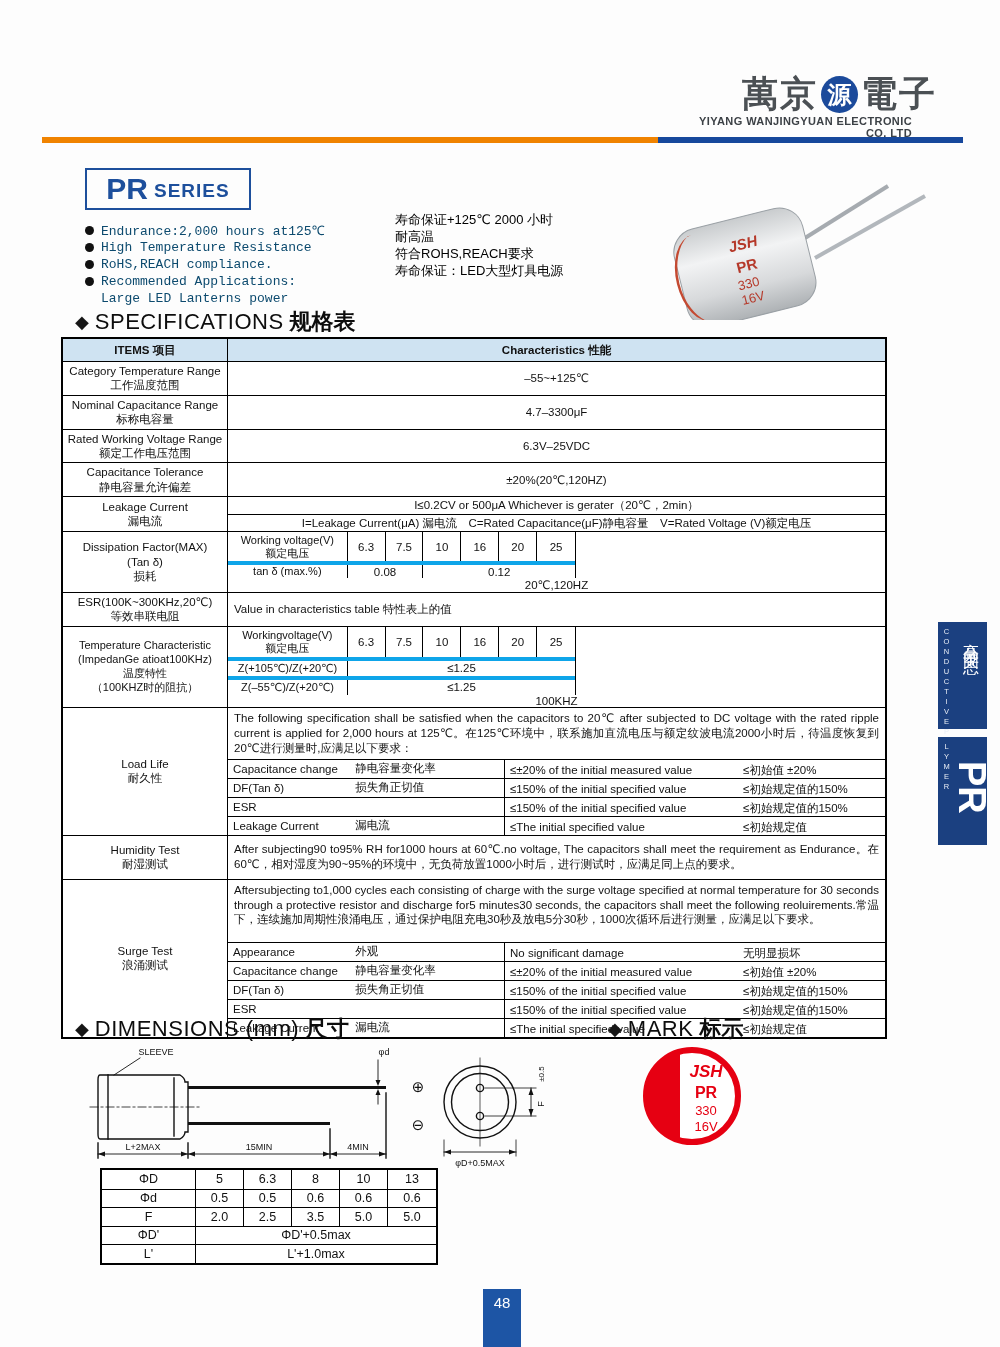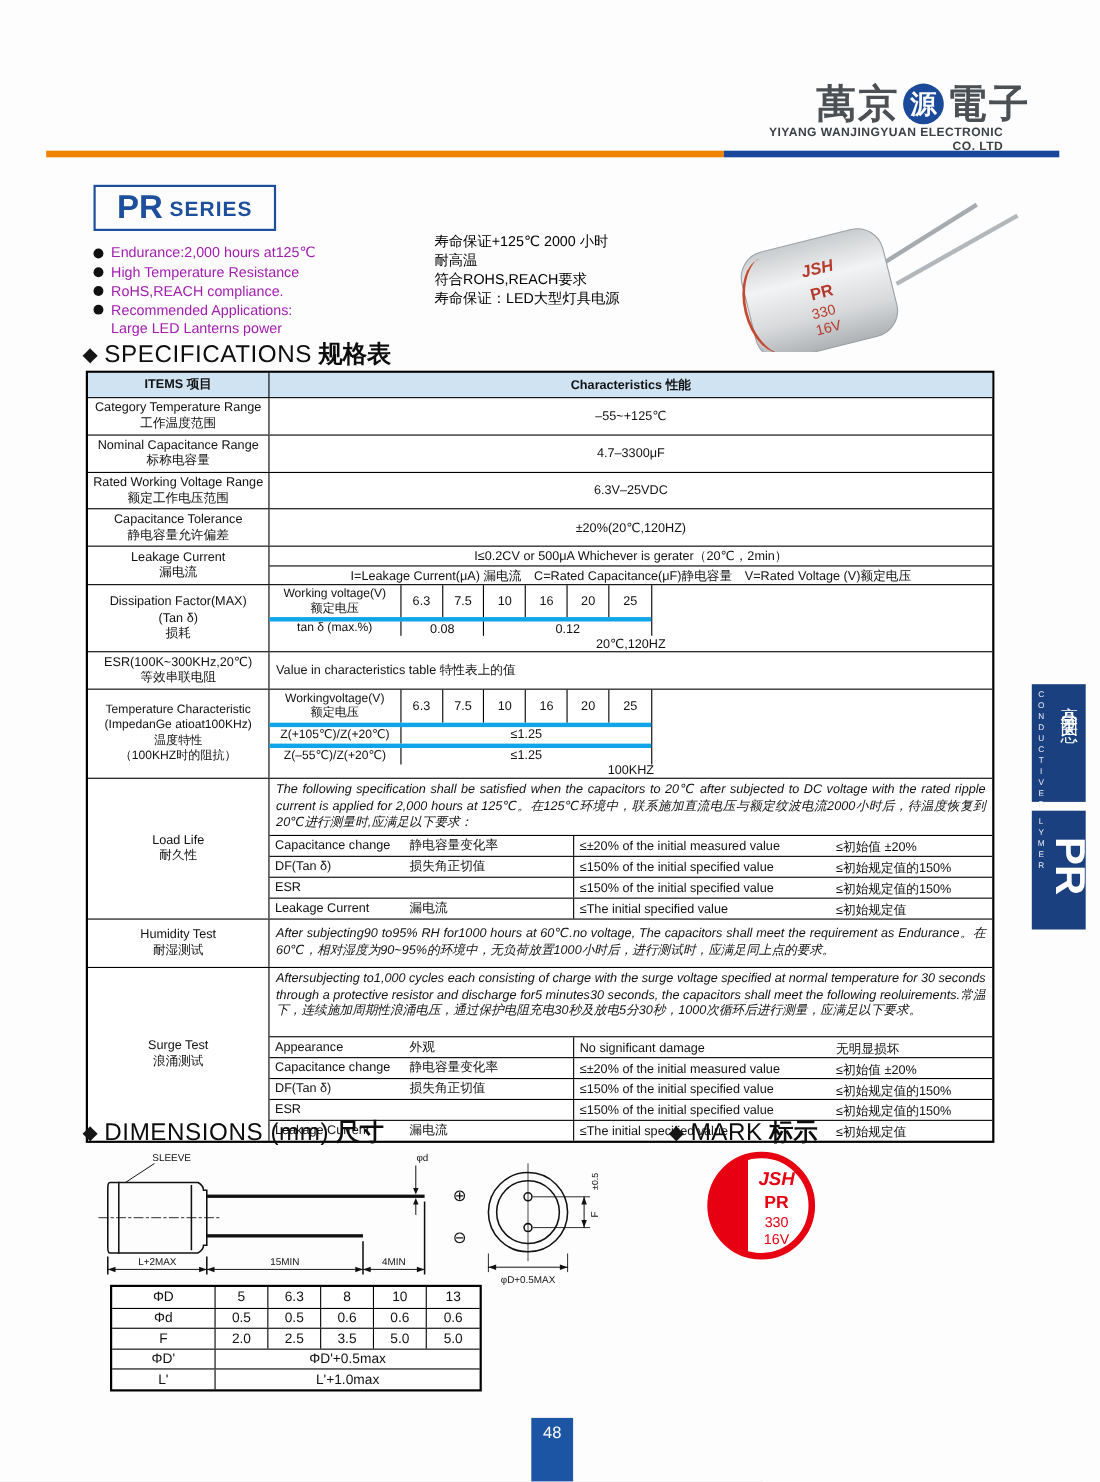--- a/index.html
+++ b/index.html
@@ -16,37 +16,37 @@
     font-size:11px; font-weight:bold; color:#3c4146; letter-spacing:.4px; }
   .rule { position:absolute; left:42px; top:137px; width:921px; height:6px; display:flex; }
   .rule .seg-orange { width:616px; height:100%; background:#f08300; }
   .rule .seg-blue { flex:1; height:100%; background:#17489c; }
 
   
   .series-box { position:absolute; left:85px; top:168px; width:166px; height:42px;
     border:2px solid #1d4f9c; display:flex; align-items:center; justify-content:center; gap:6px; color:#1d4f9c; }
   .series-box .big { font-size:30px; font-weight:bold; }
   .series-box .small { font-size:19px; font-weight:bold; letter-spacing:1px; padding-top:4px; }
-  .features { position:absolute; left:85px; top:222px; width:300px; font-size:13px; color:#a21caf; }
+  .features { position:absolute; left:85px; top:222px; width:300px; font-size:13px; color:#0c4a6e;font-family:Liberation Mono, monospace; }
   .feat { display:flex; align-items:center; gap:7px; height:16px; margin-bottom:1px; }
   .dot { width:9px; height:9px; border-radius:50%; background:#111; flex:0 0 9px; }
   .feat.nodot { padding-left:16px; }
   .features-cn { position:absolute; left:395px; top:211px; font-size:13px; color:#000000; line-height:17px; }
 
   
   .cap-photo { position:absolute; left:630px; top:178px; }
 
   
   .sect { position:absolute; display:flex; align-items:center; gap:6px; font-size:22px; color:#0d0d0d; }
   .sect .dia { font-size:18px; color:#161616; }
   .sect .en { letter-spacing:.5px; }
   .sect .cn { font-weight:bold;text-align:right; }
 
   
-  .spec-table { position:absolute; left:78px; top:337px; width:826px; border:2px solid #000;
+  .spec-table { position:absolute; left:61px; top:337px; width:826px; border:2px solid #000;
     font-size:11.5px; background:#fff; }
   .row { display:flex; }
   .row + .row { border-top:1px solid #000; }
   .cl { width:165px; border-right:1px solid #000; display:flex; flex-direction:column;
         align-items:center; justify-content:center; text-align:center; line-height:1.25; padding:2px; }
   .cr { flex:1; display:flex; flex-direction:column; }
   .hdr-row { background:#cfe3f2; }
   .hdr-row .cl, .hdr-row .cr { font-weight:bold; justify-content:center; align-items:center; }
   .hdr-row .cr { flex-direction:row; }
   .vcenter { justify-content:center; align-items:center; flex-direction:row; text-align:center; }
@@ -58,21 +58,21 @@
   .mrow { display:flex; flex:1; }
   .mrow + .mrow { border-top:4px solid #0ea5e9; }
   .mlabel { width:120px; border-right:1px solid #000; display:flex; flex-direction:column;
     align-items:center; justify-content:center; line-height:1.15; font-size:11px; }
   .mcell { width:38px; display:flex; align-items:center; justify-content:center; }
   .mcell.br { border-right:1px solid #000; }
   .mcell.w2 { width:76px; } .mcell.w4 { width:152px; }
   .mspan { flex:1; display:flex; align-items:center; justify-content:center; }
   .mcond { flex:1; display:flex; align-items:center; justify-content:center; }
   .mrow-h29{min-height:29px} .mrow-h17{min-height:17px} .mrow-h30{min-height:30px} .mrow-h19{min-height:19px}
-  .intro { padding:3px 6px; line-height:1.3; text-align:justify;font-style:italic; }
+  .intro { padding:3px 6px; line-height:1.3; text-align:justify; }
   .srow { display:flex; align-items:flex-end; min-height:19px; border-top:1px solid #000; }
   .sl2 { width:277px; border-right:1px solid #000; align-self:stretch; display:flex; align-items:center; padding:0 5px; }
   .sl2 .w-en { width:46%; } .sl2 .w-cn { flex:1; }
   .sr2 { flex:1; display:flex; align-items:center; padding:0 5px; }
   .sr2 .w-ce { width:63%; } .sr2 .w-cc { flex:1; }
   .small-cl { font-size:11px; }
 
   
   .dim-svg { position:absolute; left:88px; top:1042px; }
   .mark-svg { position:absolute; left:640px; top:1044px; }

